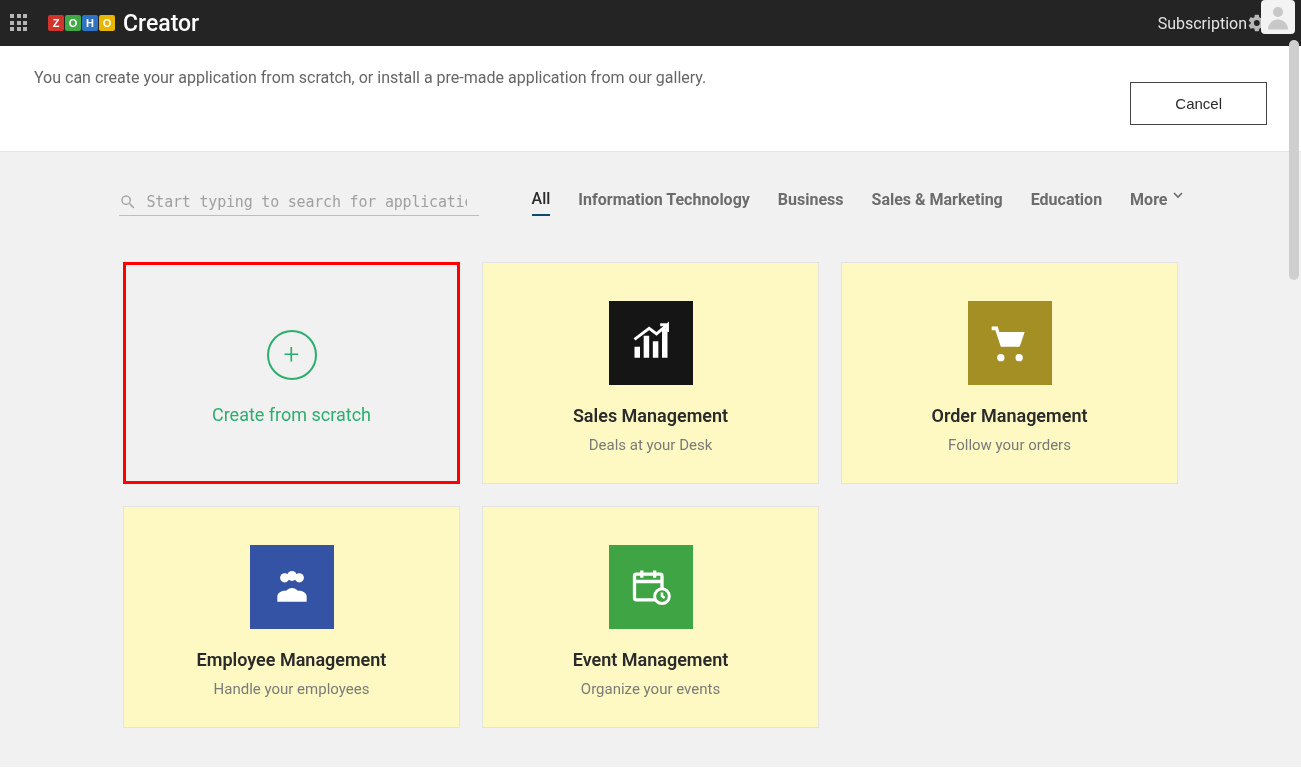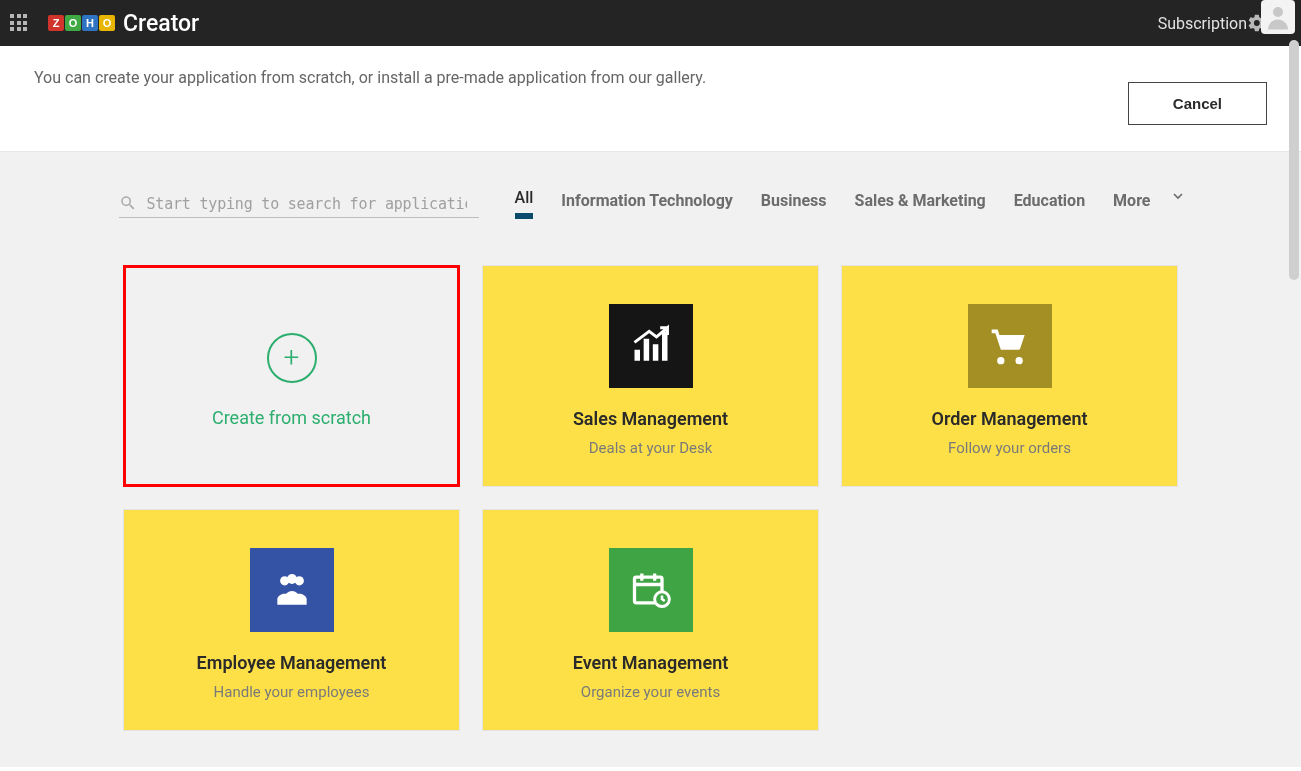--- a/index.html
+++ b/index.html
@@ -15,35 +15,35 @@
 .logo-text { color: #fff; font-size: 23px; font-weight: 500; }
 .topbar-right { margin-left: auto; display: flex; align-items: center; gap: 0; }
 .subscription { color: #e2e2e2; font-size: 16px; }
 .gear-icon, .help-icon { color: #b8b8b8; cursor: pointer; display: flex; }
 .avatar { width: 34px; height: 34px; border-radius: 4px; background: #efefef; display: flex; align-items: center; justify-content: center; margin-left: 8px; cursor: pointer; position: absolute; right: 6px; top: 0; background:#f3f3f3; }
 .avatar svg { fill: #c8c8c8; }
 
 .header-strip { background: #fff; padding: 22px 34px 26px 34px; border-bottom: 1px solid #e6e6e6; display: flex; align-items: flex-start; justify-content: space-between; }
 .header-text h1 { font-size: 28px; font-weight: 500; color: #2a2a2a; margin-bottom: 10px; }
 .header-text p { font-size: 16px; color: #666; }
-.cancel-btn { border: 1px solid #444; background: #fff; padding: 12px 44px; font-size: 15px; color: #2a2a2a; cursor: pointer; margin-top: 14px; font-weight: bold; }
+.cancel-btn { border: 1px solid #444; background: #fff; padding: 12px 44px; font-size: 15px; color: #2a2a2a; cursor: pointer; margin-top: 14px; }
 
 .workspace { background: #f1f1f1; padding: 36px 30px 0 30px; min-height: 615px; }
 .filter-row { display: flex; align-items: center; max-width: 1080px; margin: 0 auto 46px auto; padding: 0 8px; }
 .search-wrap { display: flex; align-items: center; border-bottom: 1px solid #bdbdbd; width: 360px; padding: 4px 0; }
 .search-wrap svg { fill: #a8a8a8; margin-right: 10px; }
 .search-input { border: none; background: transparent; font-size: 16px; color: #666; width: 320px; outline: none; font-family: inherit; }
 .search-input::placeholder { color: #a0a0a0; font-family: monospace, "Courier New"; letter-spacing: -0.2px; font-size: 15px; }
 .categories { margin-left: auto; display: flex; align-items: center; gap: 28px; font-size: 16px; color: #6c6c6c; }
 .categories .cat { cursor: pointer; padding-bottom: 6px; font-weight: bold; }
-.categories .active { color: #2a2a2a; border-bottom: 6px solid #0c4a6e; font-weight: 500; }
-.more { display: flex; align-items: flex-start; gap: 22px; }
+.categories .active { color: #2a2a2a; border-bottom: 2px solid #0c4a6e; font-weight: 500; }
+.more { display: flex; align-items: flex-start; gap: 5px; }
 
 .cards { max-width: 1060px; margin: 0 auto; display: grid; grid-template-columns: repeat(3, 337px); gap: 22px; justify-content: center; }
-.card { background: #fde047; border: 1px solid #e3e3e3; height: 222px; display: flex; flex-direction: column; align-items: center; justify-content: center; cursor: pointer; padding: 18px 10px 10px 10px; }
+.card { background: #fef9c3; border: 1px solid #e3e3e3; height: 222px; display: flex; flex-direction: column; align-items: center; justify-content: center; cursor: pointer; padding: 18px 10px 10px 10px; }
 .card.create { background: transparent; border: 3px solid #ff0000; color: #2cae6e; }
 .plus-circle { width: 50px; height: 50px; border: 2px solid #2cae6e; border-radius: 50%; display: flex; align-items: center; justify-content: center; font-size: 28px; color: #2cae6e; margin-bottom: 24px; font-weight: 300; line-height: 1; }
 .create-text { color: #2cae6e; font-size: 18px; }
 
 .tile-icon { width: 84px; height: 84px; display: flex; align-items: center; justify-content: center; margin-bottom: 20px; }
 .tile-icon.black { background: #151515; }
 .tile-icon.olive { background: #a38f24; }
 .tile-icon.blue { background: #3453a5; }
 .tile-icon.green { background: #3fa443; }
 .tile-icon svg { fill: #fff; }

